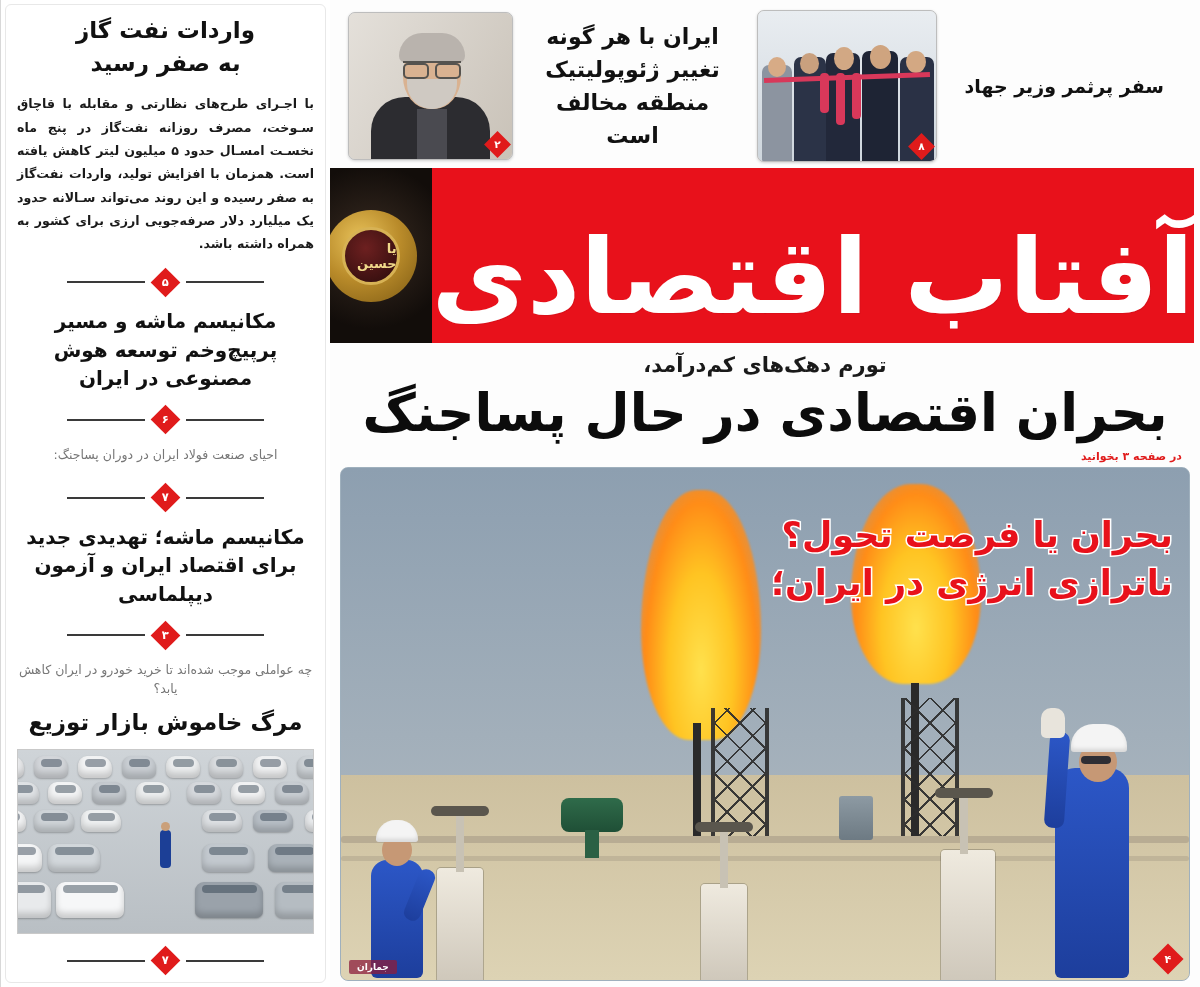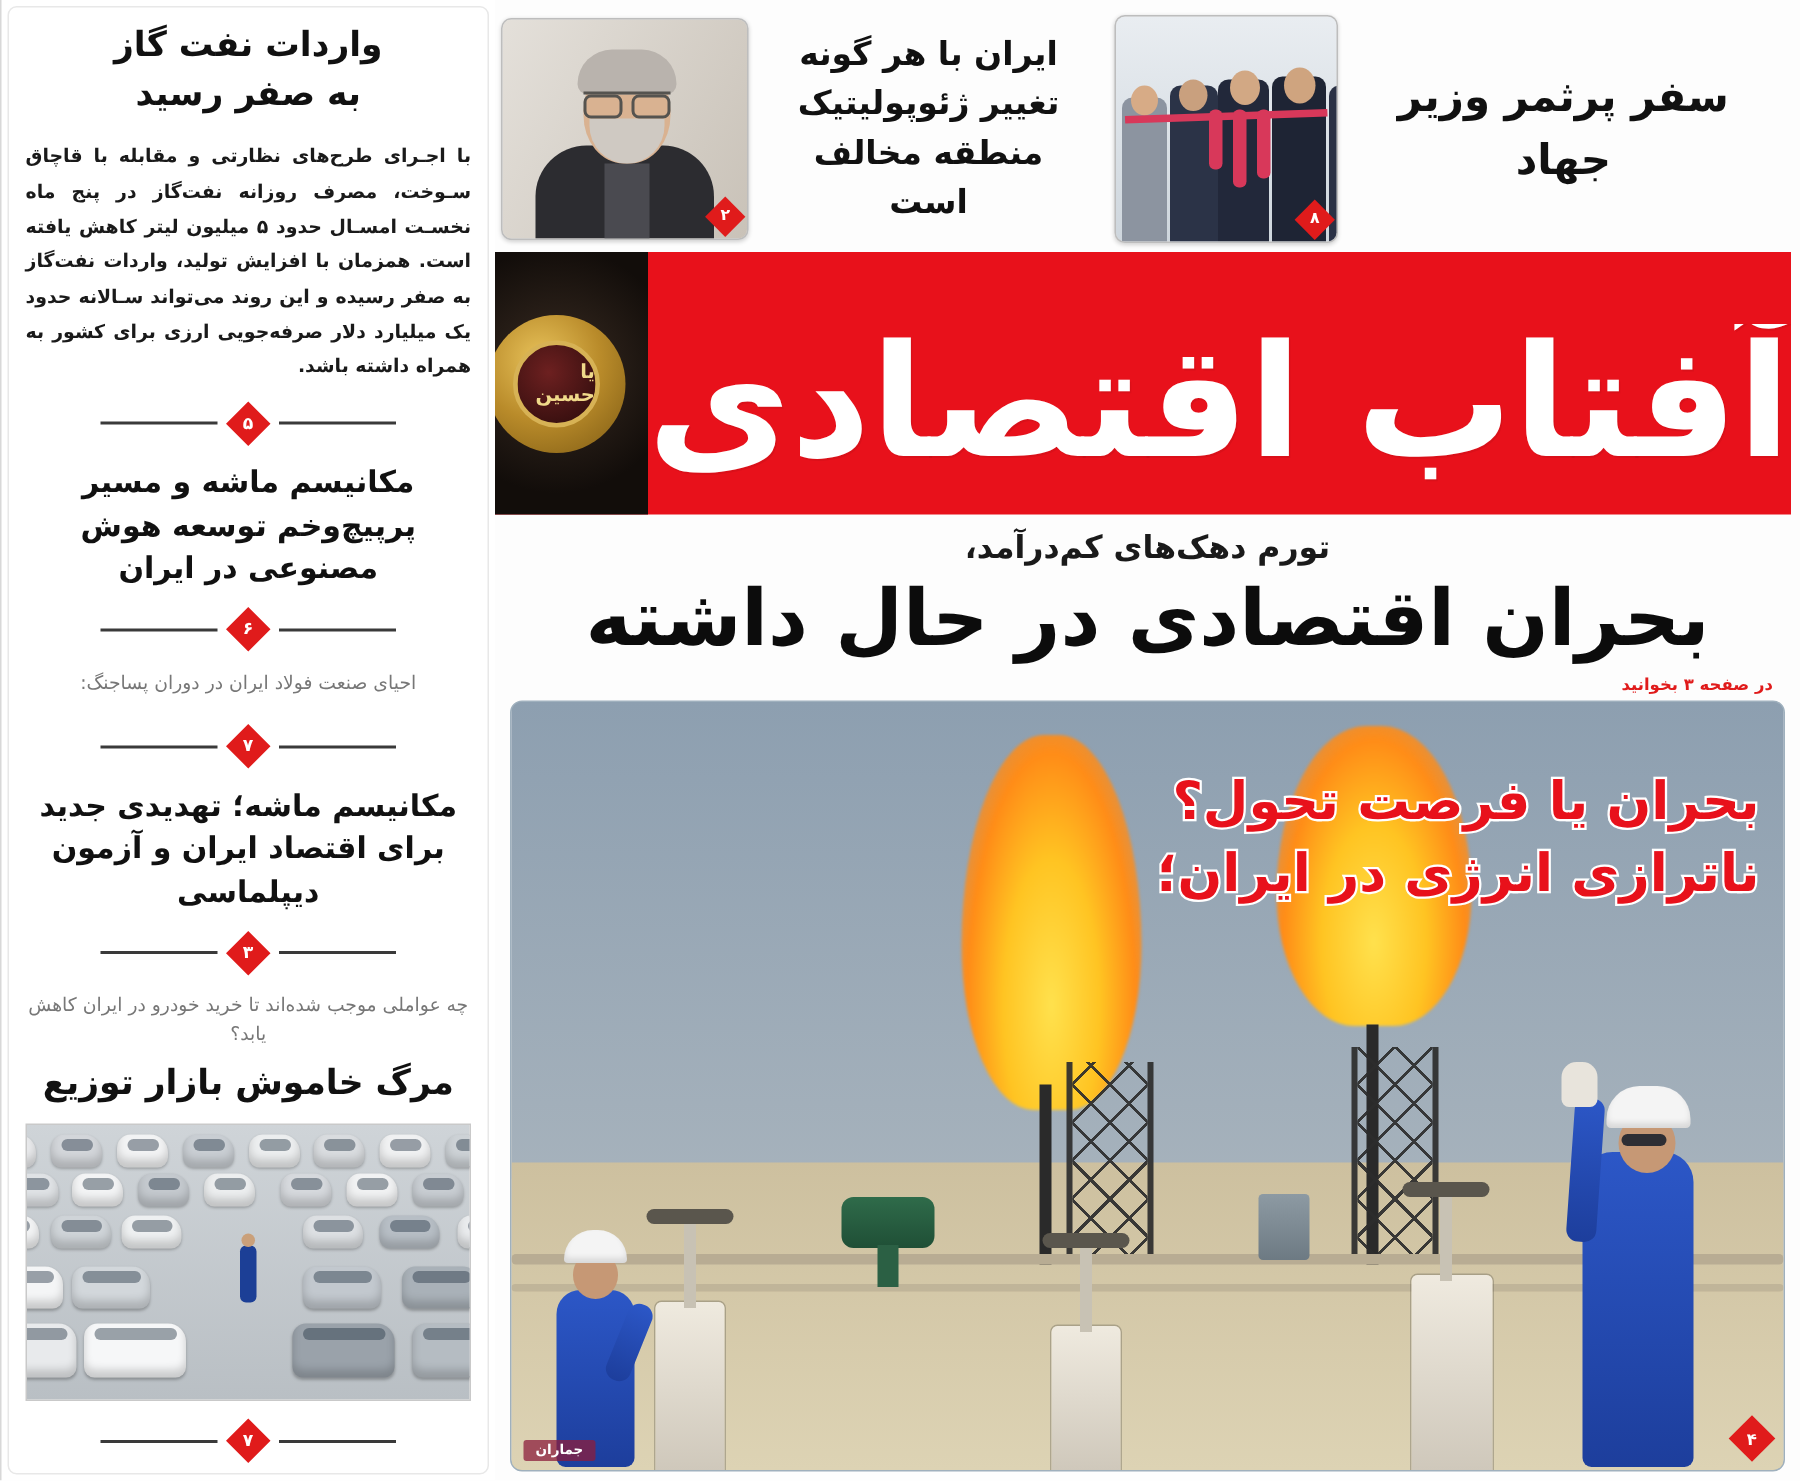--- a/index.html
+++ b/index.html
@@ -177,21 +177,21 @@
     align-items: center;
     height: 160px;
   }
   .teaser-title {
     font-weight: bold;
     color: #111;
     line-height: 1.5;
     text-align: center;
     padding: 0 28px;
   }
-  .t-right .teaser-title { font-size: 28px; letter-spacing: 1px; }
+  .t-right .teaser-title { font-size: 19px; letter-spacing: 1px; }
   .t-left  .teaser-title { font-size: 22px; }
 
   .photo {
     position: relative;
     border: 1px solid #bdbdbd;
     border-radius: 7px;
     overflow: hidden;
     box-shadow: 0 1px 3px rgba(0,0,0,0.18);
     background: #dcdcdc;
   }
@@ -276,25 +276,24 @@
     flex: 1;
     background: #e8111b;
     position: relative;
     display: flex;
     flex-direction: row;
     align-items: stretch;
   }
   .mast-logo {
     flex: 1;
     display: flex;
-    align-items: flex-start;
+    align-items: flex-end;
     justify-content: center;
     position: relative;
     overflow: hidden;
-    margin-top: 48px;
   }
   .mast-logo-text {
     color: #fff;
     font-size: 104px;
     font-weight: bold;
     line-height: 1;
     letter-spacing: -4px;
     white-space: nowrap;
     padding-bottom: 14px;
     text-shadow: 1px 1px 0 rgba(0,0,0,0.06);
@@ -587,21 +586,21 @@
           <div class="mi-line">شماره ۲۵۴۹ - سال دوازدهم</div>
           <div class="mi-line small">قیمت: ۸۰۰۰ تومان</div>
           <div class="mi-site">aftabeghtesadi.ir</div>
         </div>
 
       </div>
     </div>
 
     <div class="lead">
       <div class="lead-kicker">تورم دهک‌های کم‌درآمد،</div>
-      <div class="lead-title">بحران اقتصادی در حال داشته</div>
+      <div class="lead-title">بحران اقتصادی در حال پساجنگ</div>
       <div class="lead-ref">در صفحه ۳ بخوانید</div>
     </div>
 
     <div class="mainphoto">
       <div class="sky"></div>
       <div class="ground"></div>
 
       <div class="flare" style="left:300px;top:22px;width:120px;height:250px;"></div>
       <div class="flare" style="left:510px;top:16px;width:130px;height:200px;"></div>
 

